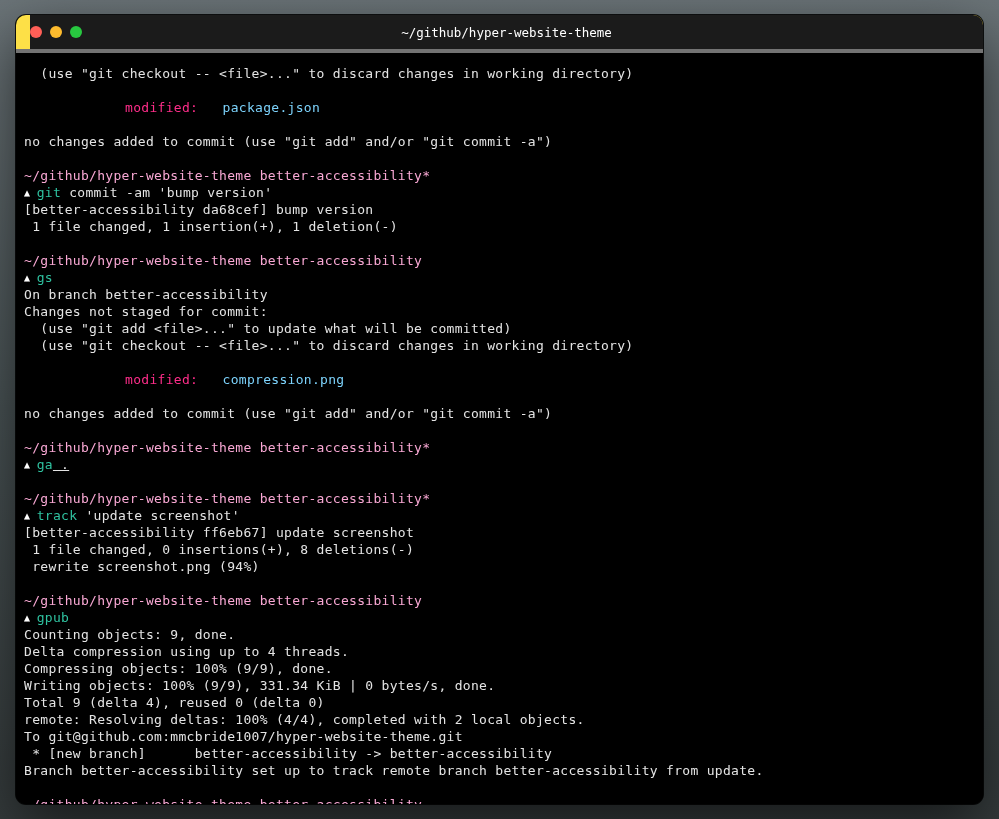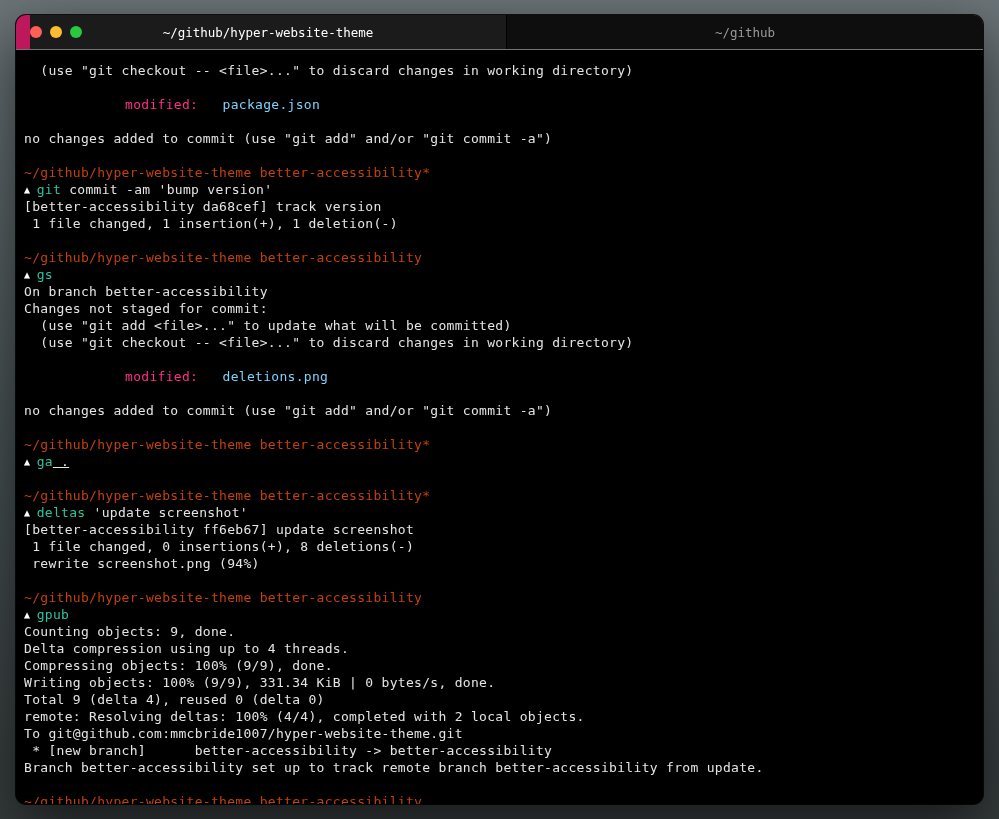--- a/index.html
+++ b/index.html
@@ -19,22 +19,22 @@
     bottom: 15px;
     background: #000000;
     border-radius: 10px;
     box-shadow: 0 20px 60px rgba(0,0,0,0.6), 0 0 0 1px rgba(0,0,0,0.85);
     overflow: hidden;
     display: flex;
     flex-direction: column;
   }
   .titlebar {
     height: 34px;
-    background: #be185d;
-    border-bottom: 1px solid #737373;
+    background: #fde047;
+    border-bottom: 4px solid #737373;
     display: flex;
     align-items: stretch;
     flex-shrink: 0;
   }
   .traffic {
     display: flex;
     align-items: center;
     gap: 8px;
     padding-left: 14px;
     width: 70px;
@@ -76,70 +76,67 @@
     padding: 12px 8px 6px 8px;
     white-space: pre;
     letter-spacing: 0.3px;
     overflow: hidden;
   }
   .cmd { color: #2fc2a0; } 
   .arg { color: #e4e4e4; text-align: center; }
   .mod-label { color: #ff2d8a; margin-left: 36px; }
   .mod-file { color: #7dd3fc; }
   .prompt-tri { color: #ffffff; display:inline-block; font-size:10px; vertical-align:1px;}
-  .path { color: #c2410c; }
+  .path { color: #f9a8d4; }
   .dot-arg { color: #e4e4e4; text-decoration: underline; }
 </style>
 </head>
 <body>
 
 <div class="window">
   <div class="titlebar">
     <div class="traffic" style="position:relative; z-index:2;">
       <div class="dot red"></div>
       <div class="dot yellow"></div>
       <div class="dot green"></div>
     </div>
     <div class="tabs">
       <div class="tab active">
         <span>~/github/hyper-website-theme</span>
       </div>
-      <div class="tab inactive">
-        <span>~/github</span>
-      </div>
     </div>
   </div>
 
   <div class="terminal"><span>  (use "git checkout -- &lt;file&gt;..." to discard changes in working directory)</span>
 <span></span>
 <span>        </span><span class="mod-label">modified:   </span><span class="mod-file">package.json</span>
 <span></span>
 <span>no changes added to commit (use "git add" and/or "git commit -a")</span>
 <span></span>
 <span class="path">~/github/hyper-website-theme better-accessibility*</span>
 <span class="prompt-tri">▲ </span><span class="cmd">git</span><span class="arg"> commit -am </span><span class="arg">'bump version'</span>
-<span>[better-accessibility da68cef] track version</span>
+<span>[better-accessibility da68cef] bump version</span>
 <span> 1 file changed, 1 insertion(+), 1 deletion(-)</span>
 <span></span>
 <span class="path">~/github/hyper-website-theme better-accessibility</span>
 <span class="prompt-tri">▲ </span><span class="cmd">gs</span>
 <span>On branch better-accessibility</span>
 <span>Changes not staged for commit:</span>
 <span>  (use "git add &lt;file&gt;..." to update what will be committed)</span>
 <span>  (use "git checkout -- &lt;file&gt;..." to discard changes in working directory)</span>
 <span></span>
-<span>        </span><span class="mod-label">modified:   </span><span class="mod-file">deletions.png</span>
+<span>        </span><span class="mod-label">modified:   </span><span class="mod-file">compression.png</span>
 <span></span>
 <span>no changes added to commit (use "git add" and/or "git commit -a")</span>
 <span></span>
 <span class="path">~/github/hyper-website-theme better-accessibility*</span>
 <span class="prompt-tri">▲ </span><span class="cmd">ga</span><span class="dot-arg"> .</span>
 <span></span>
 <span class="path">~/github/hyper-website-theme better-accessibility*</span>
-<span class="prompt-tri">▲ </span><span class="cmd">deltas</span><span class="arg"> 'update screenshot'</span>
+<span class="prompt-tri">▲ </span><span class="cmd">track</span><span class="arg"> 'update screenshot'</span>
 <span>[better-accessibility ff6eb67] update screenshot</span>
 <span> 1 file changed, 0 insertions(+), 8 deletions(-)</span>
 <span> rewrite screenshot.png (94%)</span>
 <span></span>
 <span class="path">~/github/hyper-website-theme better-accessibility</span>
 <span class="prompt-tri">▲ </span><span class="cmd">gpub</span>
 <span>Counting objects: 9, done.</span>
 <span>Delta compression using up to 4 threads.</span>
 <span>Compressing objects: 100% (9/9), done.</span>
 <span>Writing objects: 100% (9/9), 331.34 KiB | 0 bytes/s, done.</span>

